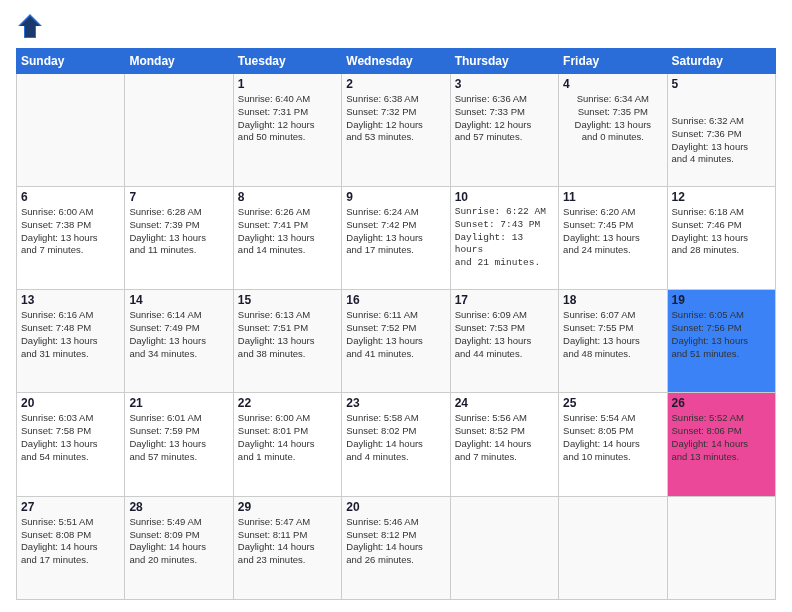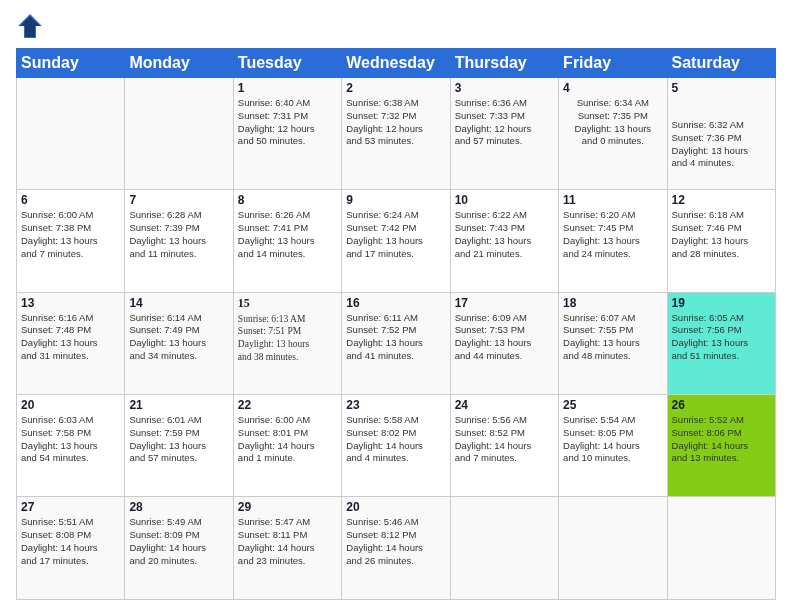--- a/index.html
+++ b/index.html
@@ -63,21 +63,21 @@
     .calendar {
       flex: 1;
       border: 1px solid #ccc;
       border-collapse: collapse;
       width: 100%;
       table-layout: fixed;
     }
     .calendar th {
       background: #2a6dd9;
       color: #fff;
-      font-size: 16px;
+      font-size: 12px;
       font-weight: bold;
       padding: 5px 4px;
       text-align: left;
       border: 1px solid #2a6dd9;
     }
     .calendar td {
       border: 1px solid #ccc;
       vertical-align: top;
       padding: 3px 4px;
       font-size: 10px;
@@ -198,21 +198,21 @@
           </td>
           <td style="background: rgb(255, 255, 255);">
             <span class="day-num">9</span>
             <div class="day-info" style="white-space: pre-line;">Sunrise: 6:24 AM
 Sunset: 7:42 PM
 Daylight: 13 hours
 and 17 minutes.</div>
           </td>
           <td style="background: rgb(255, 255, 255);">
             <span class="day-num">10</span>
-            <div class="day-info" style="white-space: pre-line;">Sunrise: 6:22 AM
+            <div class="day-info" style="white-space: pre-line; font-family: Liberation Mono, monospace;">Sunrise: 6:22 AM
 Sunset: 7:43 PM
 Daylight: 13 hours
 and 21 minutes.</div>
           </td>
           <td style="background: rgb(255, 255, 255);">
             <span class="day-num">11</span>
             <div class="day-info" style="white-space: pre-line;">Sunrise: 6:20 AM
 Sunset: 7:45 PM
 Daylight: 13 hours
 and 24 minutes.</div>
@@ -233,21 +233,21 @@
 Daylight: 13 hours
 and 31 minutes.</div>
           </td>
           <td style="background: rgb(249, 249, 249);">
             <span class="day-num">14</span>
             <div class="day-info" style="white-space: pre-line;">Sunrise: 6:14 AM
 Sunset: 7:49 PM
 Daylight: 13 hours
 and 34 minutes.</div>
           </td>
-          <td style="background: rgb(249, 249, 249); font-family: Liberation Serif, serif;">
+          <td style="background: rgb(249, 249, 249);">
             <span class="day-num">15</span>
             <div class="day-info" style="white-space: pre-line;">Sunrise: 6:13 AM
 Sunset: 7:51 PM
 Daylight: 13 hours
 and 38 minutes.</div>
           </td>
           <td style="background: rgb(249, 249, 249);">
             <span class="day-num">16</span>
             <div class="day-info" style="white-space: pre-line;">Sunrise: 6:11 AM
 Sunset: 7:52 PM
@@ -261,21 +261,21 @@
 Daylight: 13 hours
 and 44 minutes.</div>
           </td>
           <td style="background: rgb(249, 249, 249);">
             <span class="day-num">18</span>
             <div class="day-info" style="white-space: pre-line;">Sunrise: 6:07 AM
 Sunset: 7:55 PM
 Daylight: 13 hours
 and 48 minutes.</div>
           </td>
-          <td style="background: #5eead4;">
+          <td style="background: #3b82f6;">
             <span class="day-num">19</span>
             <div class="day-info" style="white-space: pre-line;">Sunrise: 6:05 AM
 Sunset: 7:56 PM
 Daylight: 13 hours
 and 51 minutes.</div>
           </td>
         </tr>
         <tr>
           <td style="background: rgb(255, 255, 255);">
             <span class="day-num">20</span>
@@ -312,21 +312,21 @@
 Daylight: 14 hours
 and 7 minutes.</div>
           </td>
           <td style="background: rgb(255, 255, 255);">
             <span class="day-num">25</span>
             <div class="day-info" style="white-space: pre-line;">Sunrise: 5:54 AM
 Sunset: 8:05 PM
 Daylight: 14 hours
 and 10 minutes.</div>
           </td>
-          <td style="background: #84cc16;">
+          <td style="background: #ec4899;">
             <span class="day-num">26</span>
             <div class="day-info" style="white-space: pre-line;">Sunrise: 5:52 AM
 Sunset: 8:06 PM
 Daylight: 14 hours
 and 13 minutes.</div>
           </td>
         </tr>
         <tr>
           <td style="background: rgb(249, 249, 249);">
             <span class="day-num">27</span>

